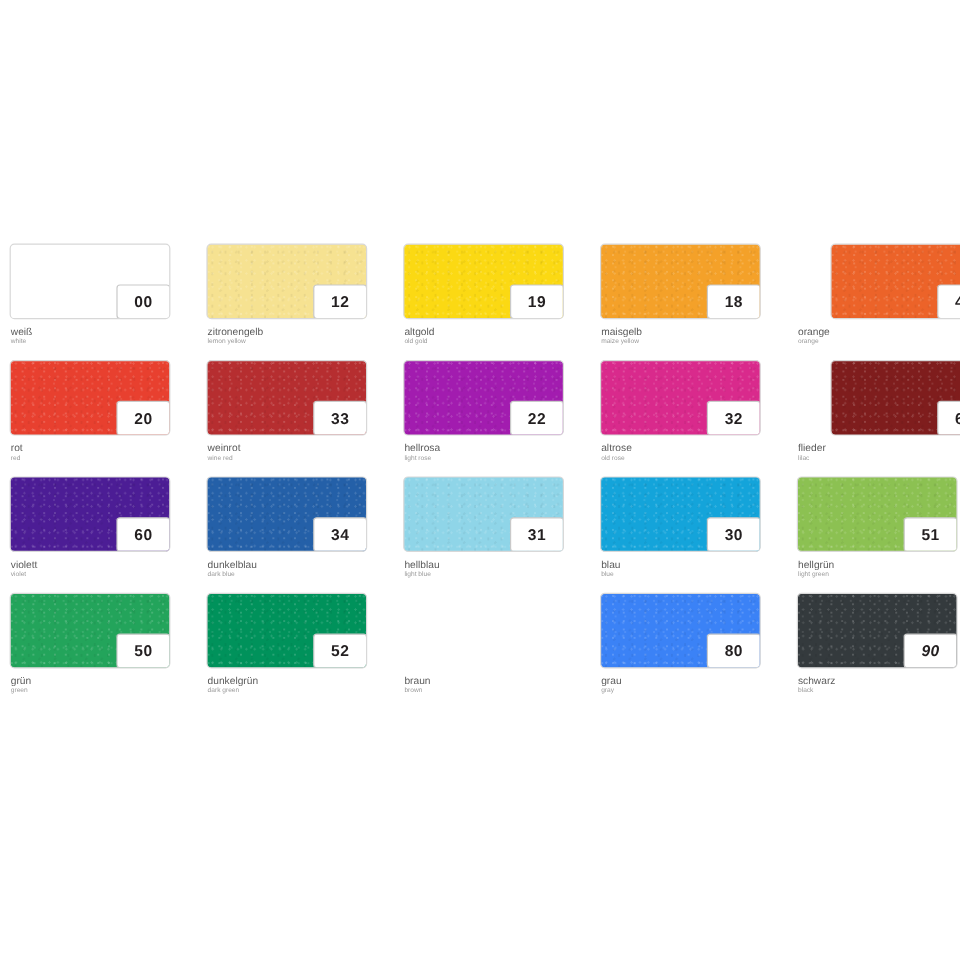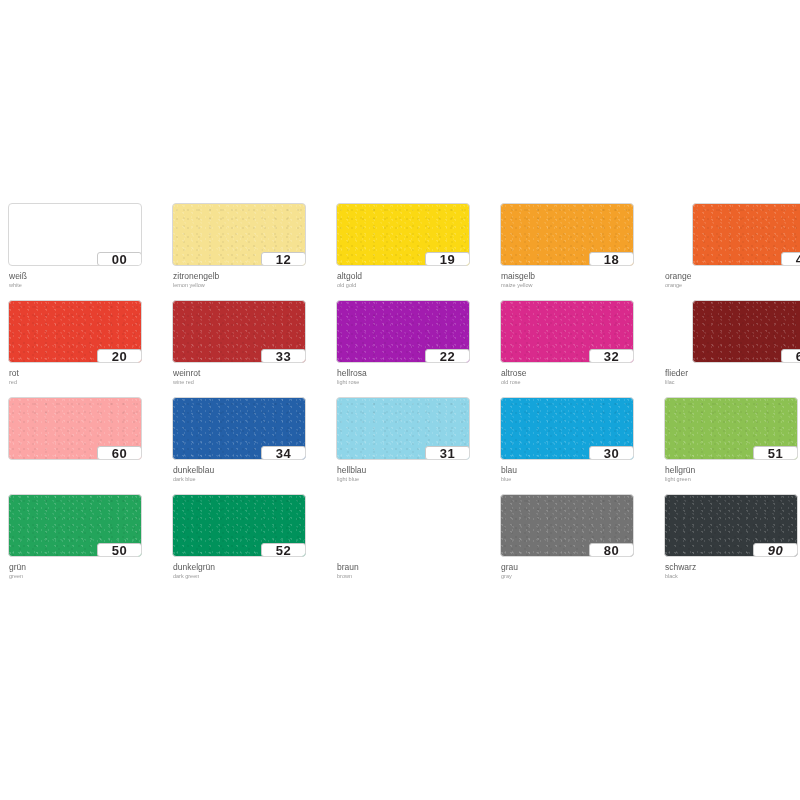--- a/index.html
+++ b/index.html
@@ -66,21 +66,21 @@
 
   .chip-white .chip-fill {
     background-image: none;
   }
 
   .number-badge {
     position: absolute;
     right: -1px;
     bottom: -1px;
     width: 45px;
-    height: 14px;
+    height: 29px;
     background: #ffffff;
     border: 1px solid #c9c9c9;
     border-radius: 3px;
     display: flex;
     align-items: center;
     justify-content: center;
     font-family: "Liberation Sans", sans-serif;
     font-size: 13px;
     font-weight: bold;
     color: #231f20;
@@ -210,23 +210,27 @@
         <div class="swatch-chip" style="background: #7f1d1d; margin-left: 28px;">
           <div class="chip-fill"></div>
           <div class="number-badge">61</div>
         </div>
         <div class="swatch-labels">
           <div class="label-de">flieder</div>
           <div class="label-en">lilac</div>
         </div>
       </div>
       <div class="swatch-cell">
-        <div class="swatch-chip" style="background: #fca5a5;">
+        <div class="swatch-chip" style="background: #4c1d95;">
           <div class="chip-fill"></div>
           <div class="number-badge">60</div>
+        </div>
+        <div class="swatch-labels">
+          <div class="label-de">violett</div>
+          <div class="label-en">violet</div>
         </div>
       </div>
       <div class="swatch-cell">
         <div class="swatch-chip" style="background: rgb(36, 96, 168);">
           <div class="chip-fill"></div>
           <div class="number-badge">34</div>
         </div>
         <div class="swatch-labels">
           <div class="label-de">dunkelblau</div>
           <div class="label-en">dark blue</div>
@@ -282,21 +286,21 @@
           <div class="label-en">dark green</div>
         </div>
       </div>
       <div class="swatch-cell">
         <div class="swatch-labels">
           <div class="label-de">braun</div>
           <div class="label-en">brown</div>
         </div>
       </div>
       <div class="swatch-cell">
-        <div class="swatch-chip" style="background: #737373;">
+        <div class="swatch-chip" style="background: #3b82f6;">
           <div class="chip-fill"></div>
           <div class="number-badge">80</div>
         </div>
         <div class="swatch-labels">
           <div class="label-de">grau</div>
           <div class="label-en">gray</div>
         </div>
       </div>
       <div class="swatch-cell">
         <div class="swatch-chip" style="background: rgb(52, 58, 61); font-style: italic;">

